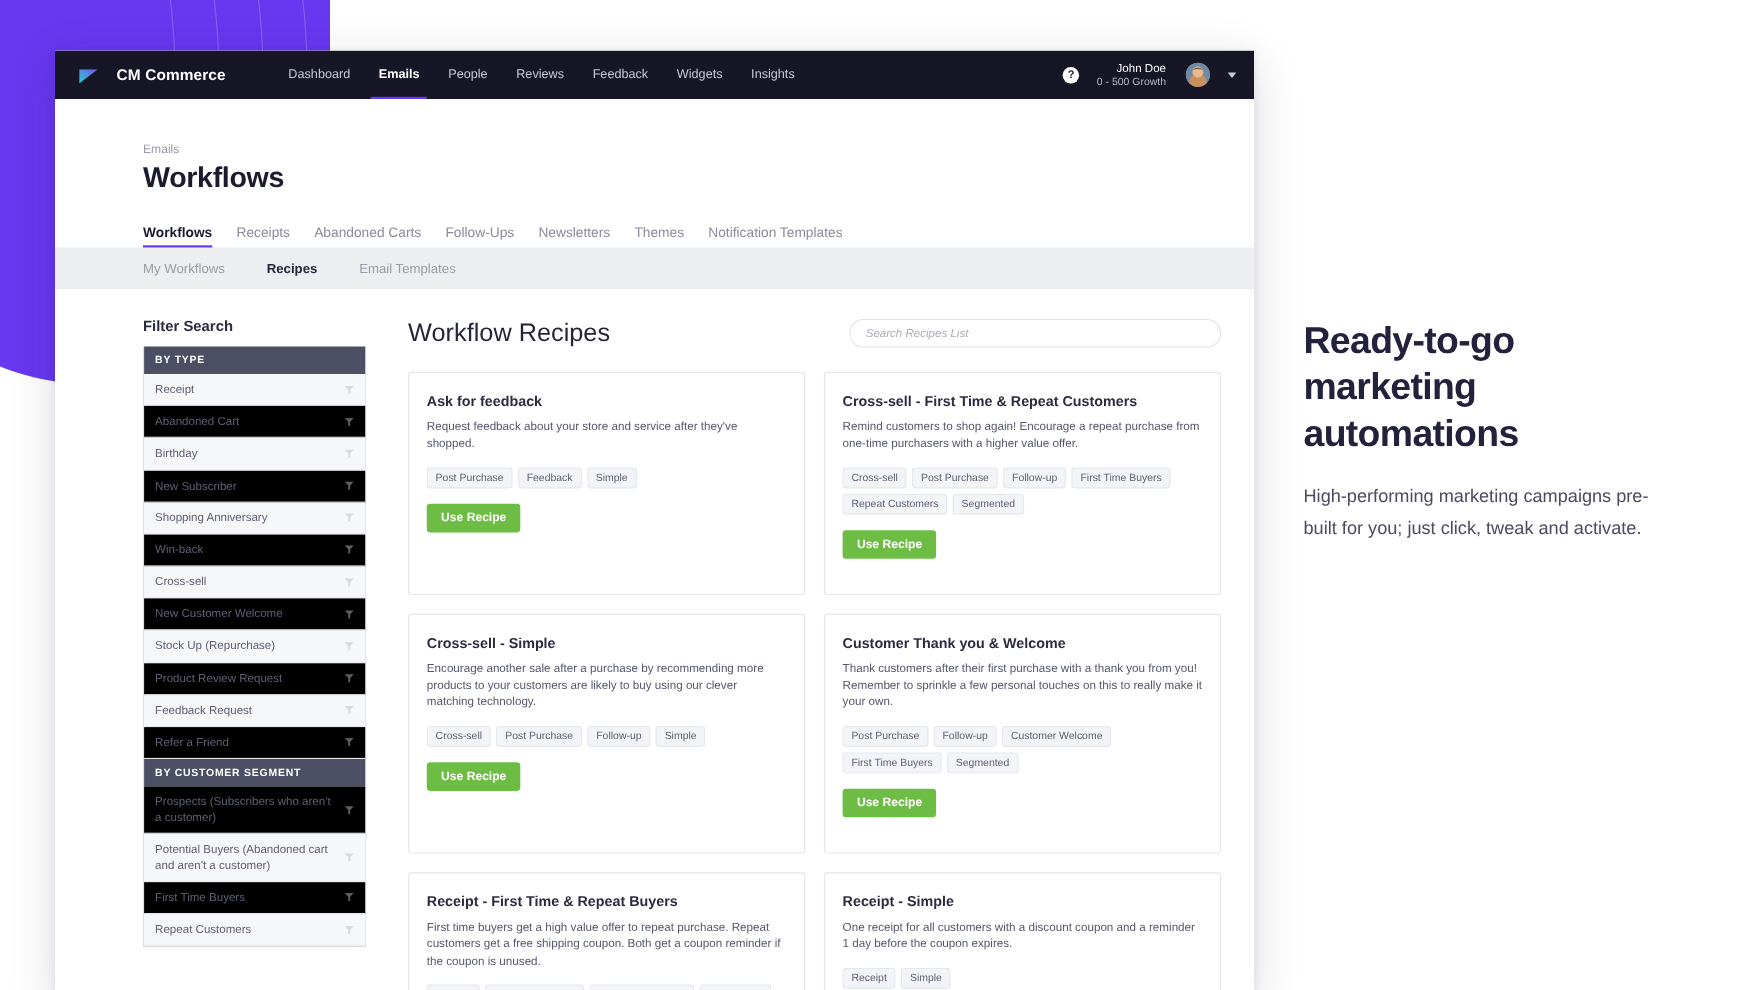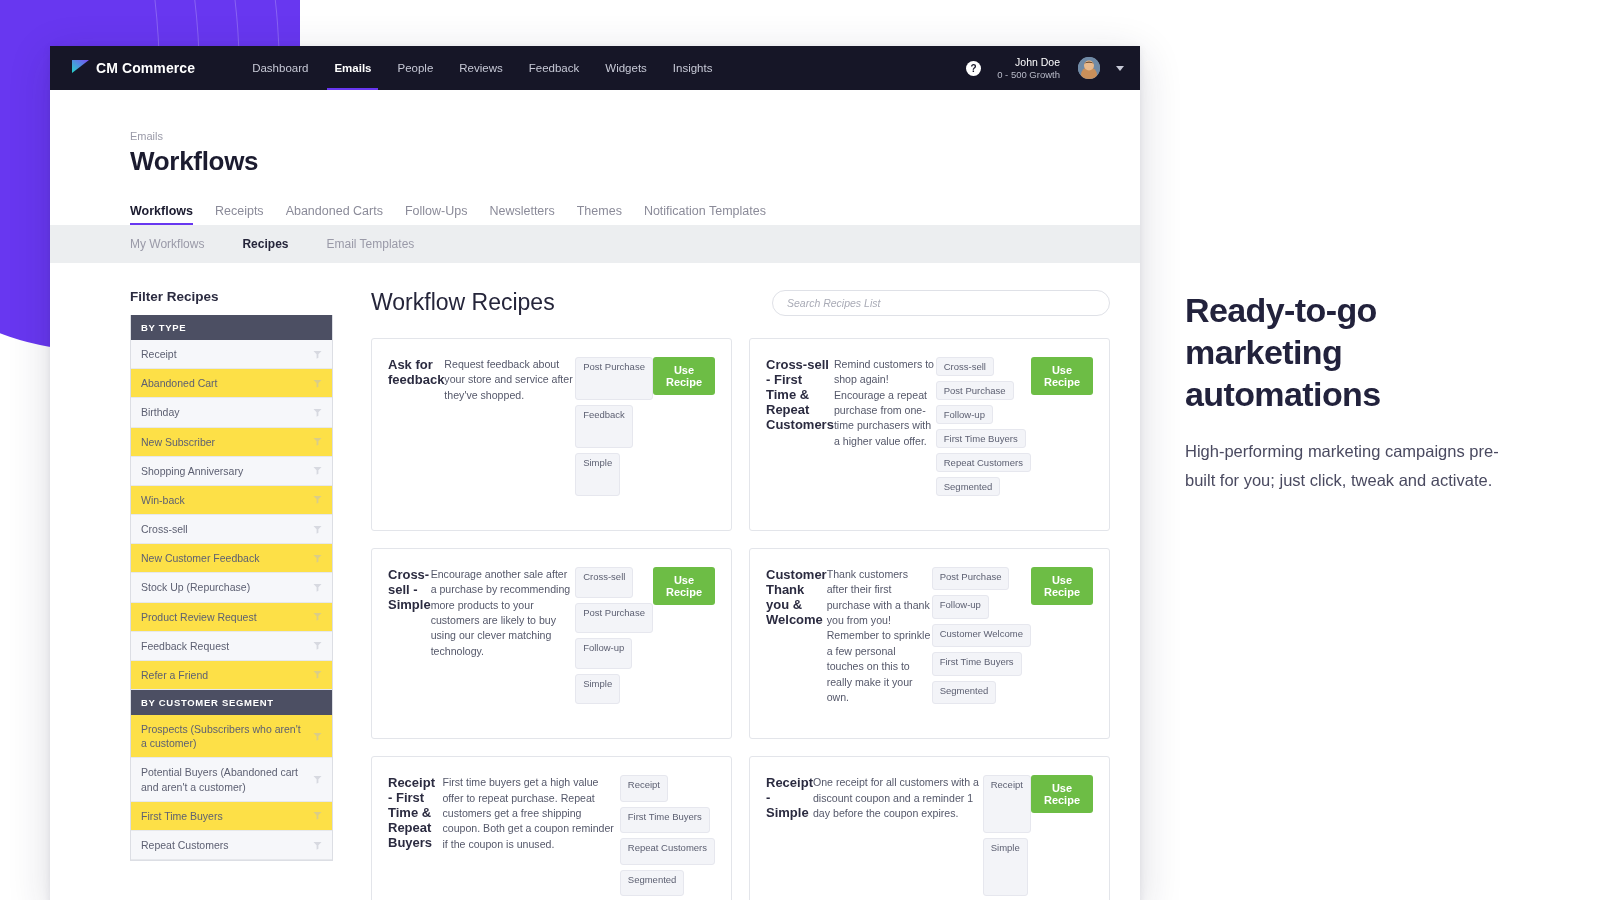--- a/index.html
+++ b/index.html
@@ -45,21 +45,21 @@
 
   
   .topnav {
     height: 44px;
     background: #161627;
     display: flex;
     align-items: center;
     padding: 0 16px 0 22px;
     position: relative;
   }
-  .brand { display: flex; align-items: flex-start; gap: 7px; margin-right: 44px; }
+  .brand { display: flex; align-items: flex-end; gap: 17px; margin-right: 44px; }
   .brand-mark { width: 17px; height: 13px; display: block; }
   .brand-text {
     color: #ffffff; font-size: 14px; font-weight: 700; letter-spacing: .1px;
   }
   .nav-items { display: flex; align-items: center; height: 44px; }
   .nav-item {
     color: #c7c9d6; font-size: 11.5px; padding: 0 13px;
     height: 44px; display: flex; align-items: center; cursor: pointer;
     position: relative; white-space: nowrap;
   }
@@ -131,21 +131,21 @@
   }
   .filter-box { border: 1px solid #dcdee4; border-top: none; }
   .filter-group-head {
     background: #4c4f63; color: #ffffff;
     font-size: 9.5px; font-weight: 700; letter-spacing: .7px;
     padding: 7px 10px;
   }
   .filter-item {
     display: flex; align-items: center; justify-content: space-between;
     padding: 7px 10px; font-size: 10.5px; color: #5d6072;
-    border-bottom: 1px solid #e6e8ec; background: #fde047; cursor: pointer;
+    border-bottom: 1px solid #e6e8ec; background: #000000; cursor: pointer;
     min-height: 27px; line-height: 1.35;
   }
   .filter-item:nth-child(even) { background: #f6f7fa; }
   .filter-item .label { padding-right: 8px; }
   .funnel { flex: 0 0 auto; opacity: .5; }
 
   
   .main { flex: 1; min-width: 0; }
   .main-head {
     display: flex; align-items: center; justify-content: space-between;
@@ -160,22 +160,22 @@
     border: none; outline: none; width: 100%; font-size: 10.5px;
     color: #5d6072; font-family: "Liberation Sans", sans-serif;
     font-style: italic; background: transparent;
   }
   .search-box input::placeholder { color: #a9abb6; font-style: italic; }
 
   
   .card-grid { display: grid; grid-template-columns: 1fr 1fr; gap: 17px 17px; }
   .card {
     border: 1px solid #e3e5ea; border-radius: 3px; background: #ffffff;
-    padding: 18px 16px 20px 16px;
-    display: flex; flex-direction: row;
+    padding: 18px 16px 32px 16px;
+    display: flex; flex-direction: column;
   }
   .card-title {
     font-size: 13px; font-weight: 700; color: #2b2b40; margin-bottom: 9px;
   }
   .card-desc {
     font-size: 10.6px; color: #55586a; line-height: 1.45; margin-bottom: 13px;
   }
   .tag-row { display: flex; flex-wrap: wrap; gap: 5px; margin-bottom: 14px; }
   .tag {
     font-size: 9.5px; color: #5d6072; background: #f3f4f8;
@@ -276,21 +276,21 @@
 
   <div class="subtabs">
     <div class="subtab">My Workflows</div>
     <div class="subtab active">Recipes</div>
     <div class="subtab">Email Templates</div>
   </div>
 
   <div class="content">
 
     <div class="sidebar">
-      <div class="sidebar-title">Filter Recipes</div>
+      <div class="sidebar-title">Filter Search</div>
       <div class="filter-box" id="filter-list">
           <div class="filter-group-head">BY TYPE</div>
           <div class="filter-item">
             <span class="label">Receipt</span>
             <svg class="funnel" width="9" height="9" viewBox="0 0 10 10">
               <path d="M0.5 1 L9.5 1 L6 4.8 L6 8.6 L4 9.6 L4 4.8 Z" fill="#b9bcc8"></path>
             </svg>
           </div>
           <div class="filter-item">
             <span class="label">Abandoned Cart</span>
@@ -322,21 +322,21 @@
               <path d="M0.5 1 L9.5 1 L6 4.8 L6 8.6 L4 9.6 L4 4.8 Z" fill="#b9bcc8"></path>
             </svg>
           </div>
           <div class="filter-item">
             <span class="label">Cross-sell</span>
             <svg class="funnel" width="9" height="9" viewBox="0 0 10 10">
               <path d="M0.5 1 L9.5 1 L6 4.8 L6 8.6 L4 9.6 L4 4.8 Z" fill="#b9bcc8"></path>
             </svg>
           </div>
           <div class="filter-item">
-            <span class="label">New Customer Feedback</span>
+            <span class="label">New Customer Welcome</span>
             <svg class="funnel" width="9" height="9" viewBox="0 0 10 10">
               <path d="M0.5 1 L9.5 1 L6 4.8 L6 8.6 L4 9.6 L4 4.8 Z" fill="#b9bcc8"></path>
             </svg>
           </div>
           <div class="filter-item">
             <span class="label">Stock Up (Repurchase)</span>
             <svg class="funnel" width="9" height="9" viewBox="0 0 10 10">
               <path d="M0.5 1 L9.5 1 L6 4.8 L6 8.6 L4 9.6 L4 4.8 Z" fill="#b9bcc8"></path>
             </svg>
           </div>

